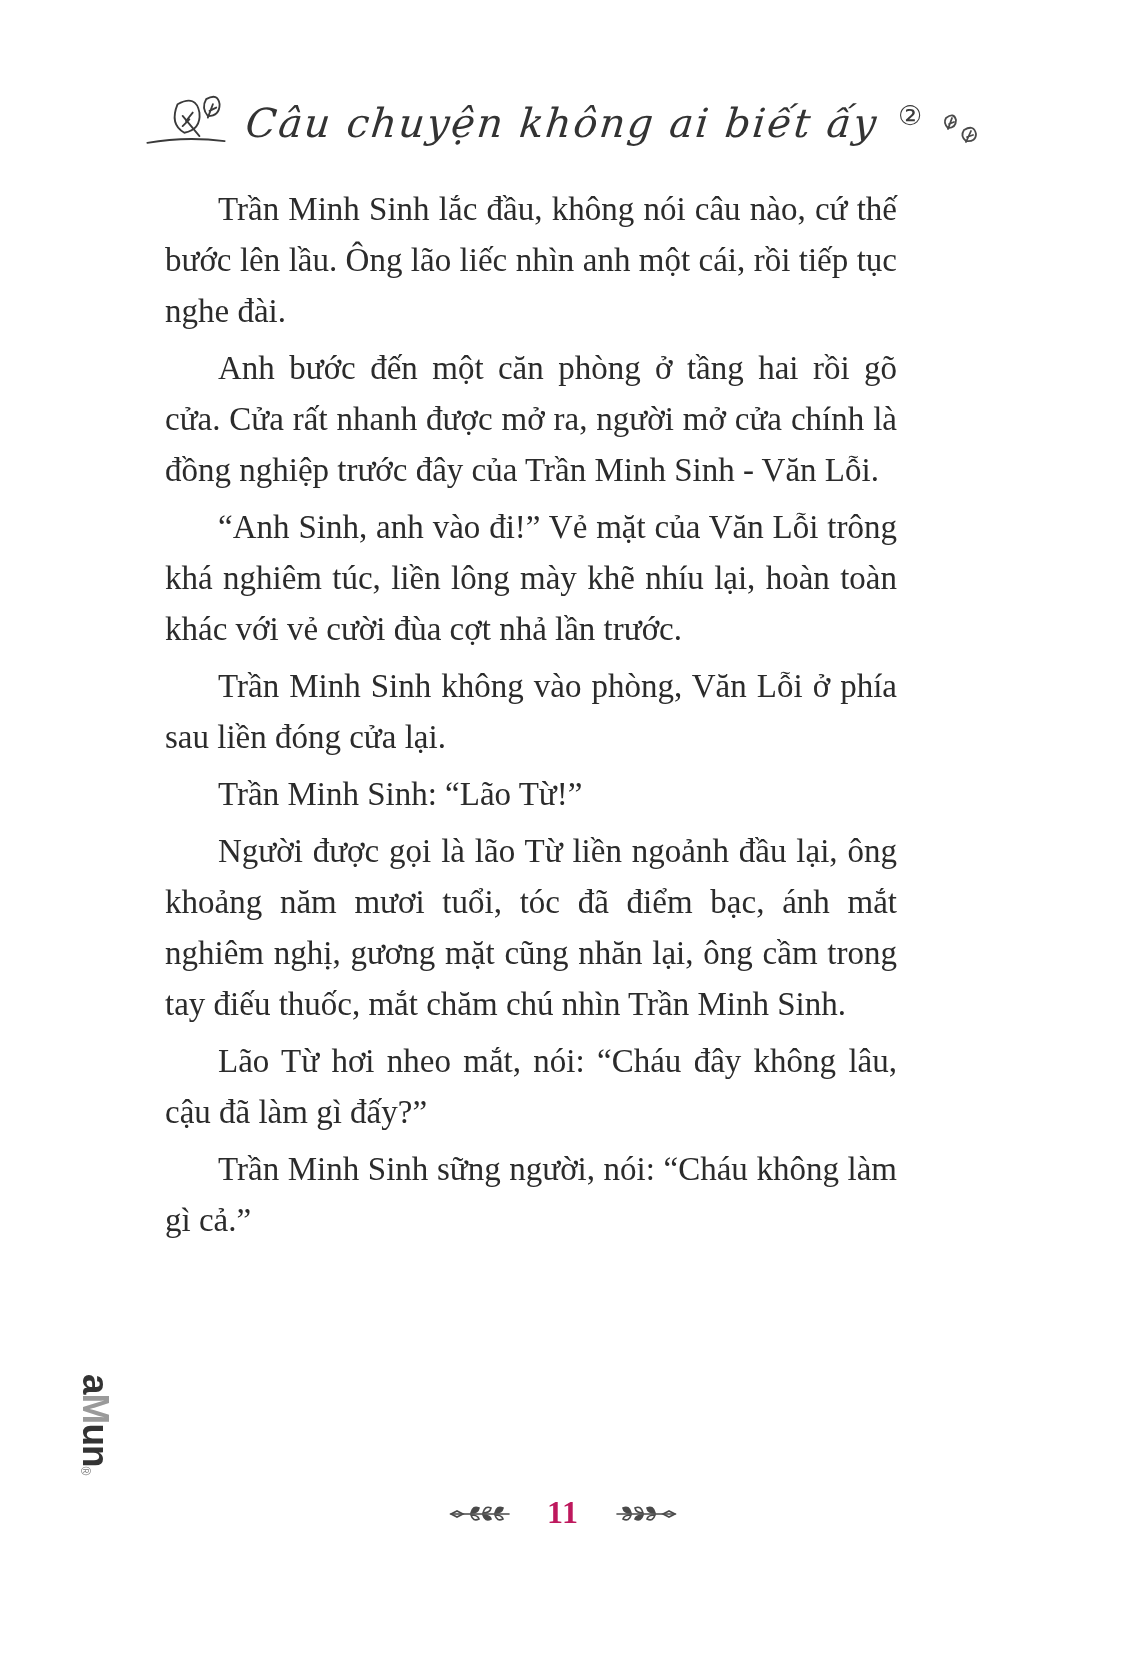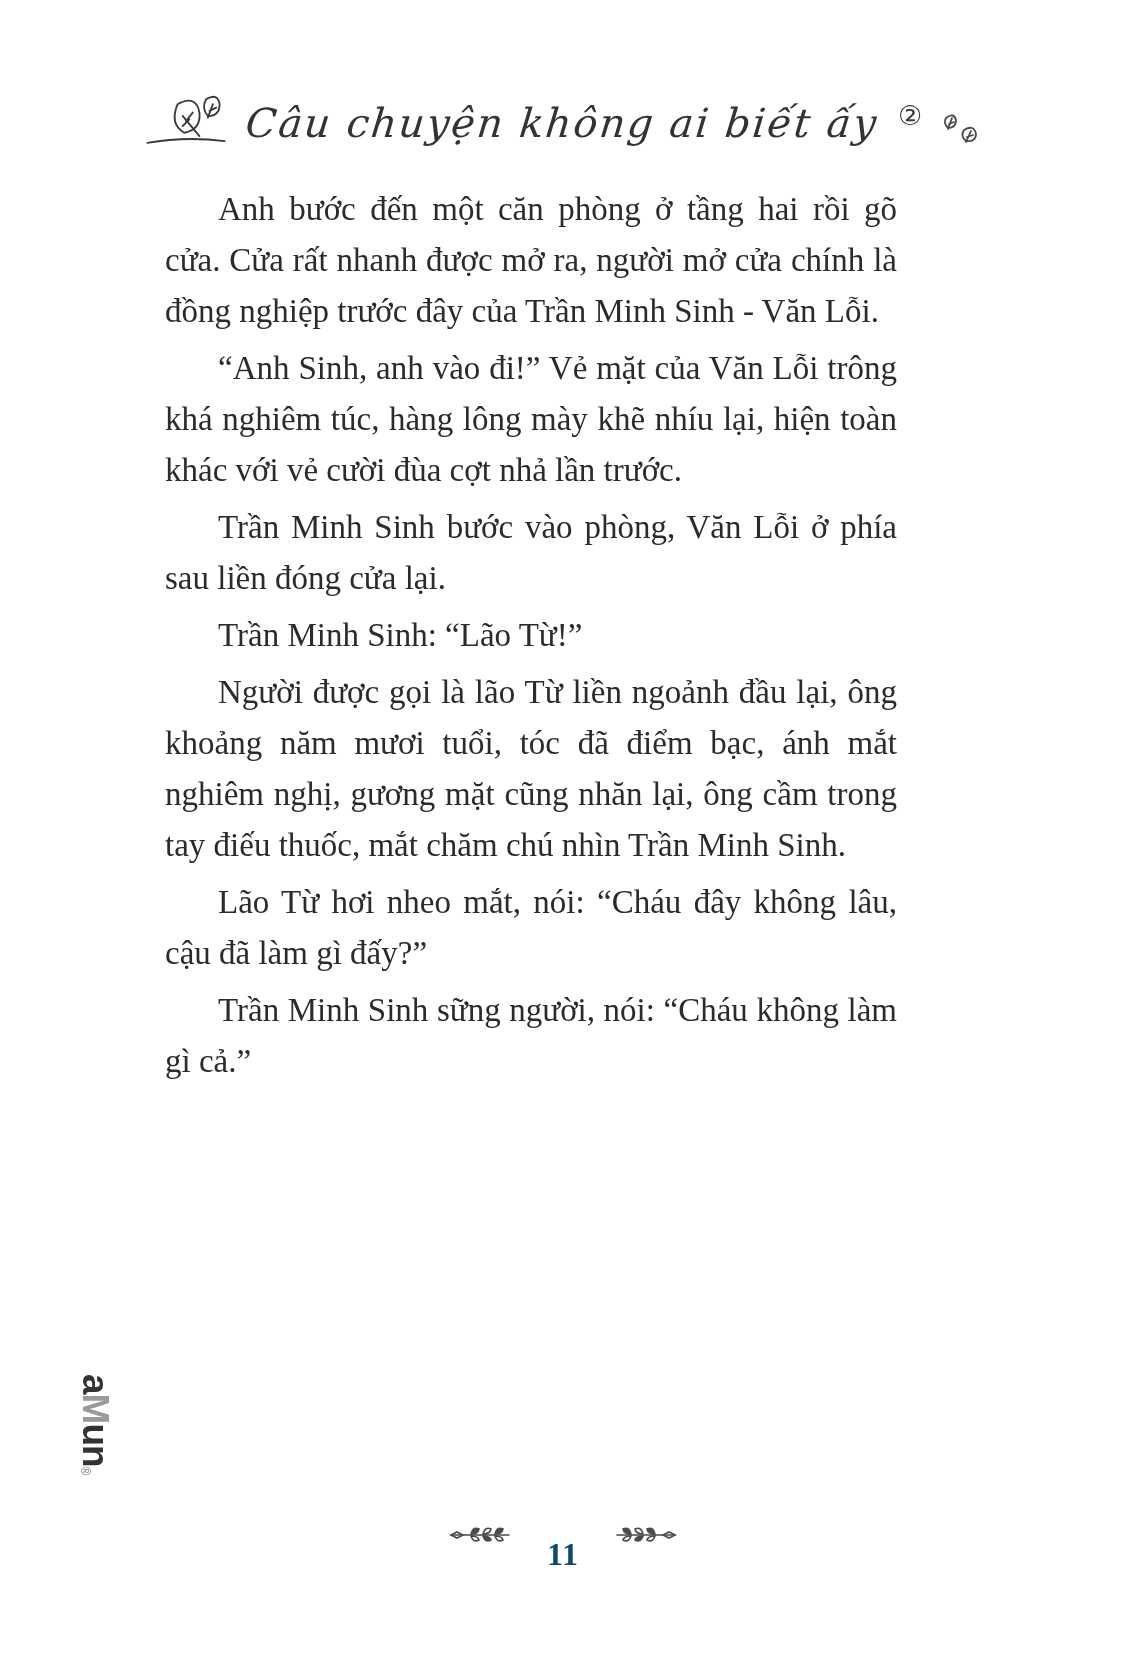--- a/index.html
+++ b/index.html
@@ -77,23 +77,22 @@
   .footer{
     position:absolute;
     left:0;right:0;top:1494px;
     display:flex;align-items:center;justify-content:center;
     gap:36px;
   }
   .footer .ornament{width:62px;height:20px;color:#4a4a4a;}
   .footer .page-number{
     font-size:32px;
     font-weight:bold;
-    color:#0c4a6e;
+    color:#be185d;
     letter-spacing:1px;
-    margin-top:42px;
   }
 </style>
 </head>
 <body>
 
 <div class="page">
 
   <div class="header">
     <svg class="sprout" viewBox="0 0 100 80" fill="none" stroke="#3a3a3a" stroke-width="2.2" stroke-linecap="round" stroke-linejoin="round">
       <path d="M4 66 Q 50 58 96 64"></path>
@@ -107,23 +106,24 @@
     <span class="part-number">②</span>
     <svg class="mini-leaves" viewBox="0 0 42 36" fill="none" stroke="#4a4a4a" stroke-width="1.8" stroke-linecap="round" stroke-linejoin="round">
       <path d="M6 8 Q 14 2 16 10 Q 16 18 8 18 Q 3 13 6 8 Z"></path>
       <path d="M8 19 L 12 8 M9 14 L 14 12"></path>
       <path d="M24 20 Q 34 14 36 24 Q 36 32 26 31 Q 20 26 24 20 Z"></path>
       <path d="M26 32 L 31 21 M27 27 L 33 25"></path>
     </svg>
   </div>
 
   <div class="body-text">
+    <p>Trần Minh Sinh lắc đầu, không nói câu nào, cứ thế bước lên lầu. Ông lão liếc nhìn anh một cái, rồi tiếp tục nghe đài.</p>
     <p>Anh bước đến một căn phòng ở tầng hai rồi gõ cửa. Cửa rất nhanh được mở ra, người mở cửa chính là đồng nghiệp trước đây của Trần Minh Sinh - Văn Lỗi.</p>
-    <p>“Anh Sinh, anh vào đi!” Vẻ mặt của Văn Lỗi trông khá nghiêm túc, hàng lông mày khẽ nhíu lại, hiện toàn khác với vẻ cười đùa cợt nhả lần trước.</p>
-    <p>Trần Minh Sinh bước vào phòng, Văn Lỗi ở phía sau liền đóng cửa lại.</p>
+    <p>“Anh Sinh, anh vào đi!” Vẻ mặt của Văn Lỗi trông khá nghiêm túc, liền lông mày khẽ nhíu lại, hoàn toàn khác với vẻ cười đùa cợt nhả lần trước.</p>
+    <p>Trần Minh Sinh không vào phòng, Văn Lỗi ở phía sau liền đóng cửa lại.</p>
     <p>Trần Minh Sinh: “Lão Từ!”</p>
     <p>Người được gọi là lão Từ liền ngoảnh đầu lại, ông khoảng năm mươi tuổi, tóc đã điểm bạc, ánh mắt nghiêm nghị, gương mặt cũng nhăn lại, ông cầm trong tay điếu thuốc, mắt chăm chú nhìn Trần Minh Sinh.</p>
     <p>Lão Từ hơi nheo mắt, nói: “Cháu đây không lâu, cậu đã làm gì đấy?”</p>
     <p>Trần Minh Sinh sững người, nói: “Cháu không làm gì cả.”</p>
   </div>
 
   <div class="logo">
     <span>a</span>
       <span class="gray">M</span>
       <span>un</span>

